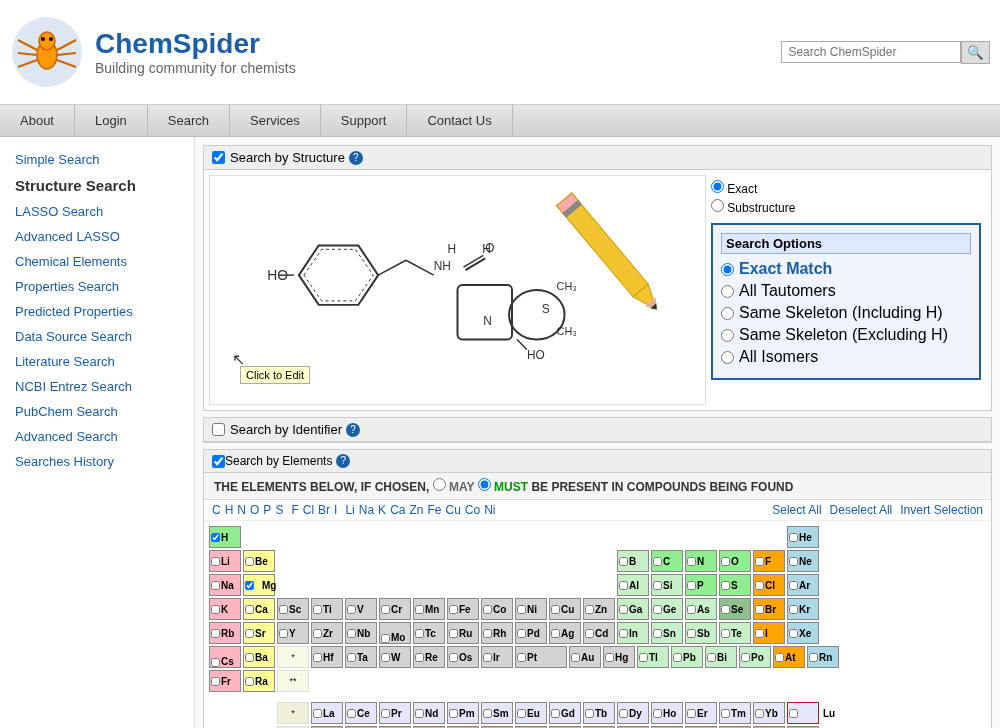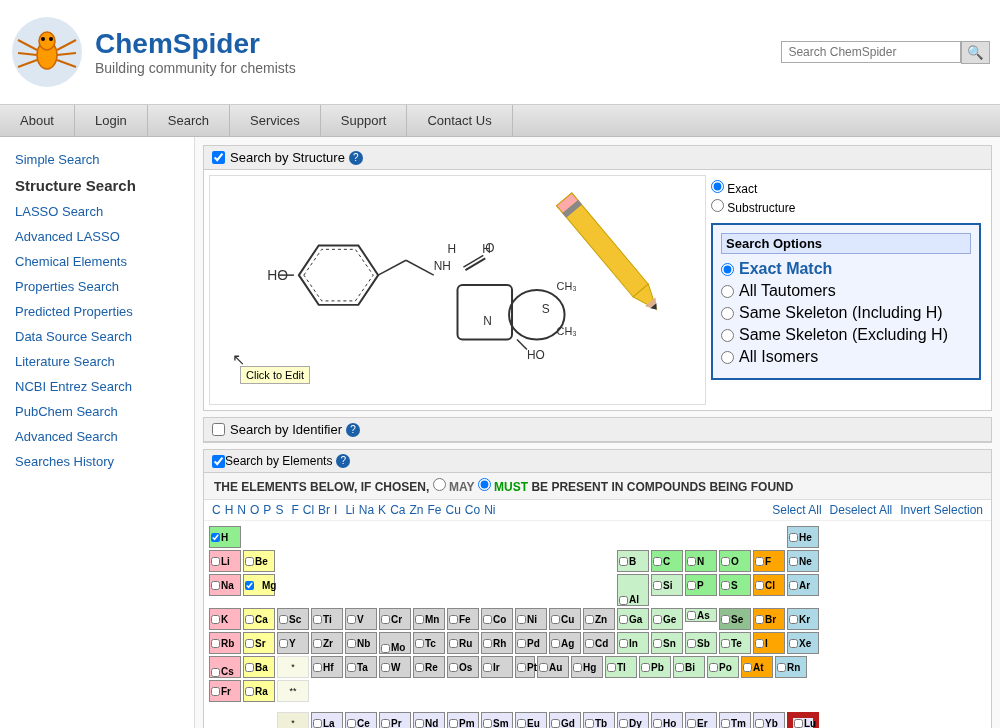--- a/index.html
+++ b/index.html
@@ -521,21 +521,21 @@
             <div style="display:flex; gap:2px;">
               <div class="pt-cell c-pink" style="width:32px;height:22px;border:1px solid #888;display:flex;align-items:center;font-size:10px;">
                   <input type="checkbox" style="width: 9px; height: 9px; margin: 0px 1px;">
                   <span class="el-sym">Na</span>
                 </div>
               <div class="pt-cell c-yellow" style="width:32px;height:22px;border:1px solid #888;display:flex;align-items:center;font-size:10px;gap:7px;">
                   <input type="checkbox" checked="" style="width: 9px; height: 9px; margin: 0px 1px;">
                   <span class="el-sym">Mg</span>
                 </div>
               <div style="width:calc(10*34px - 2px);"></div>
-              <div class="pt-cell c-ltgreen" style="width:32px;height:32px;border:1px solid #888;display:flex;align-items:flex-end;font-size:10px;">
+              <div class="pt-cell c-ltgreen" style="width:32px;height:22px;border:1px solid #888;display:flex;align-items:center;font-size:10px;">
                   <input type="checkbox" style="width: 9px; height: 9px; margin: 0px 1px;">
                   <span class="el-sym">Al</span>
                 </div>
               <div class="pt-cell c-ltgreen" style="width:32px;height:22px;border:1px solid #888;display:flex;align-items:center;font-size:10px;">
                   <input type="checkbox" style="width: 9px; height: 9px; margin: 0px 1px;">
                   <span class="el-sym">Si</span>
                 </div>
               <div class="pt-cell c-green" style="width:32px;height:22px;border:1px solid #888;display:flex;align-items:center;font-size:10px;">
                   <input type="checkbox" style="width: 9px; height: 9px; margin: 0px 1px;">
                   <span class="el-sym">P</span>
@@ -604,21 +604,21 @@
                   <span class="el-sym">Zn</span>
                 </div>
               <div class="pt-cell c-ltgreen" style="width:32px;height:22px;border:1px solid #888;display:flex;align-items:center;font-size:10px;">
                   <input type="checkbox" style="width: 9px; height: 9px; margin: 0px 1px;">
                   <span class="el-sym">Ga</span>
                 </div>
               <div class="pt-cell c-ltgreen" style="width:32px;height:22px;border:1px solid #888;display:flex;align-items:center;font-size:10px;">
                   <input type="checkbox" style="width: 9px; height: 9px; margin: 0px 1px;">
                   <span class="el-sym">Ge</span>
                 </div>
-              <div class="pt-cell c-ltgreen" style="width:32px;height:14px;border:1px solid #888;display:flex;align-items:center;font-size:10px;">
+              <div class="pt-cell c-ltgreen" style="width:32px;height:22px;border:1px solid #888;display:flex;align-items:center;font-size:10px;">
                   <input type="checkbox" style="width: 9px; height: 9px; margin: 0px 1px;">
                   <span class="el-sym">As</span>
                 </div>
               <div class="pt-cell c-green" style="width:32px;height:22px;border:1px solid #888;display:flex;align-items:center;font-size:10px;background:#90c090;">
                   <input type="checkbox" style="width: 9px; height: 9px; margin: 0px 1px;">
                   <span class="el-sym">Se</span>
                 </div>
               <div class="pt-cell c-orange" style="width:32px;height:22px;border:1px solid #888;display:flex;align-items:center;font-size:10px;">
                   <input type="checkbox" style="width: 9px; height: 9px; margin: 0px 1px;">
                   <span class="el-sym">Br</span>
@@ -732,21 +732,21 @@
                   <span class="el-sym">Re</span>
                 </div>
               <div class="pt-cell c-gray" style="width:32px;height:22px;border:1px solid #888;display:flex;align-items:center;font-size:10px;">
                   <input type="checkbox" style="width: 9px; height: 9px; margin: 0px 1px;">
                   <span class="el-sym">Os</span>
                 </div>
               <div class="pt-cell c-gray" style="width:32px;height:22px;border:1px solid #888;display:flex;align-items:center;font-size:10px;">
                   <input type="checkbox" style="width: 9px; height: 9px; margin: 0px 1px;">
                   <span class="el-sym">Ir</span>
                 </div>
-              <div class="pt-cell c-gray" style="width:20px;height:22px;border:1px solid #888;display:flex;font-size:10px;">
+              <div class="pt-cell c-gray" style="width:52px;height:22px;border:1px solid #888;display:flex;font-size:10px;">
                   <input type="checkbox" style="width: 9px; height: 9px; margin: 0px 1px;">
                   <span class="el-sym">Pt</span>
                 </div>
               <div class="pt-cell c-gray" style="width:32px;height:22px;border:1px solid #888;display:flex;align-items:center;font-size:10px;">
                   <input type="checkbox" style="width: 9px; height: 9px; margin: 0px 1px;">
                   <span class="el-sym">Au</span>
                 </div>
               <div class="pt-cell c-gray" style="width:32px;height:22px;border:1px solid #888;display:flex;align-items:center;font-size:10px;">
                   <input type="checkbox" style="width: 9px; height: 9px; margin: 0px 1px;">
                   <span class="el-sym">Hg</span>
@@ -845,21 +845,21 @@
                   <span class="el-sym">Er</span>
                 </div>
               <div class="pt-cell c-lavender" style="width:32px;height:22px;border:1px solid #888;display:flex;align-items:center;font-size:10px;">
                   <input type="checkbox" style="width: 9px; height: 9px; margin: 0px 1px;">
                   <span class="el-sym">Tm</span>
                 </div>
               <div class="pt-cell c-lavender" style="width:32px;height:22px;border:1px solid #888;display:flex;align-items:center;font-size:10px;">
                   <input type="checkbox" style="width: 9px; height: 9px; margin: 0px 1px;">
                   <span class="el-sym">Yb</span>
                 </div>
-              <div class="pt-cell c-lavender" style="width:32px;height:22px;border:6px solid #b91c1c;display:flex;align-items:center;font-size:10px;">
+              <div class="pt-cell c-lavender" style="width:32px;height:22px;border:1px solid #b91c1c;display:flex;align-items:center;font-size:10px;gap:24px;">
                   <input type="checkbox" style="width: 9px; height: 9px; margin: 0px 1px;">
                   <span class="el-sym">Lu</span>
                 </div>
             </div>
 
             <div style="display:flex; gap:2px; margin-left:calc(2*34px);">
               <div style="width:32px;height:22px;border:1px solid #ddd;background:#f0f0d8;display:flex;align-items:center;justify-content:center;font-size:9px;">**</div>
               <div class="pt-cell c-tan" style="width:32px;height:22px;border:1px solid #888;display:flex;align-items:center;font-size:10px;"></div>
               <div class="pt-cell c-tan" style="width:32px;height:22px;border:1px solid #888;display:flex;align-items:center;font-size:10px;"></div>
               <div class="pt-cell c-tan" style="width:32px;height:22px;border:1px solid #888;display:flex;align-items:center;font-size:10px;"></div>

